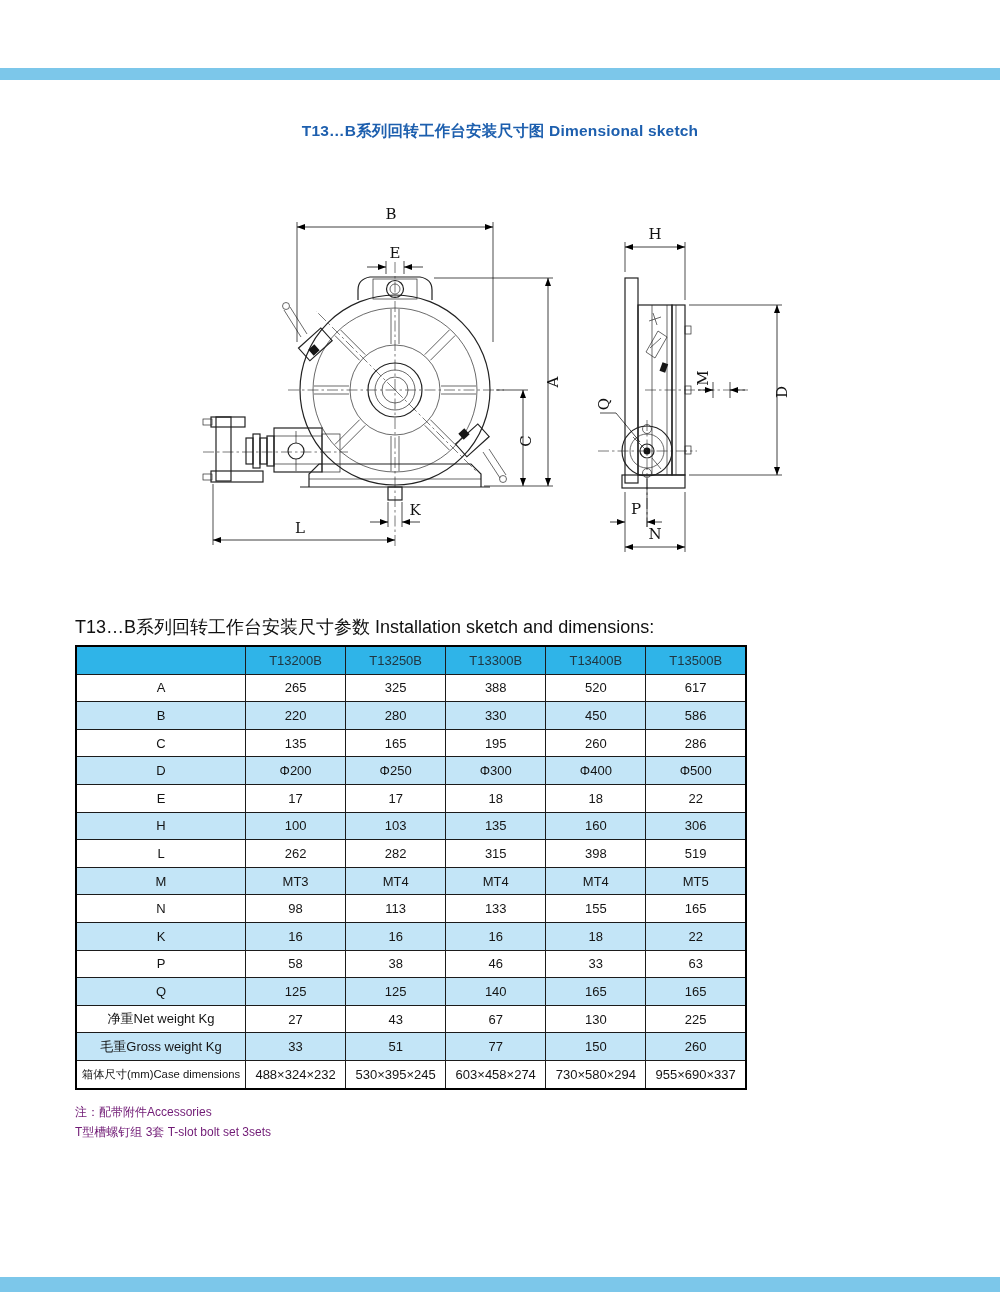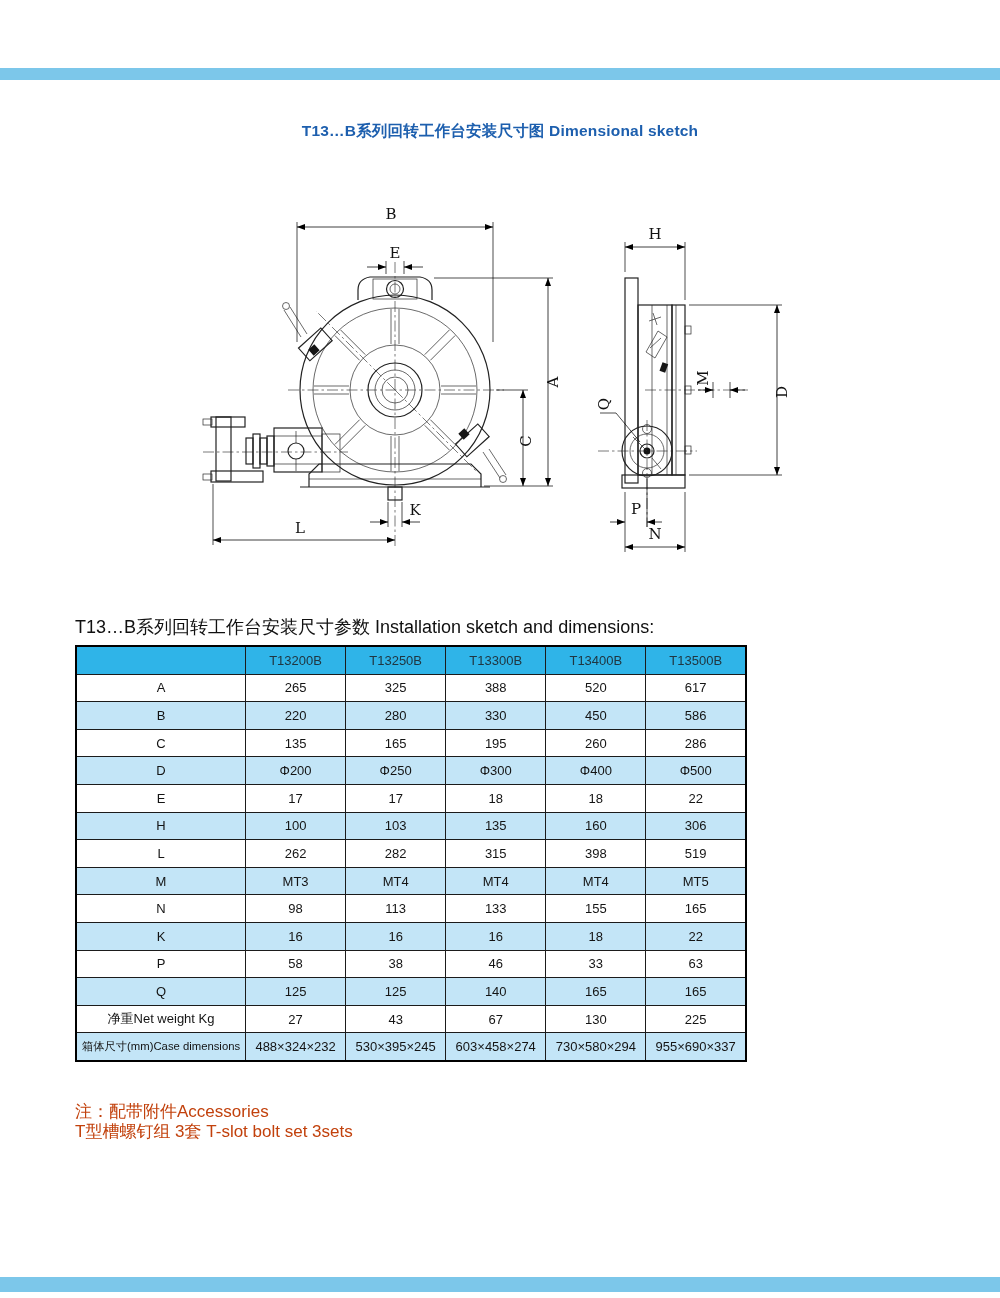--- a/index.html
+++ b/index.html
@@ -30,21 +30,21 @@
     border-collapse:collapse;table-layout:fixed;
     font-size:13px;border:2.5px solid #000;
   }
   table.dims td{
     border:1.5px solid #1b1b1b;text-align:center;vertical-align:middle;
     height:26.6px;padding:0 2px;color:#141414;background:#fff;overflow:hidden;white-space:nowrap;
   }
   table.dims thead td{background:#2FB4E8;color:#203641;}
   table.dims tbody tr:nth-child(even) td{background:#C3E5F7;}
   table.dims tbody tr:last-child td:first-child{font-size:11.3px;}
-  .notes{position:absolute;left:75px;top:1102px;font-size:17px;line-height:20px;color:#c2410c;}
+  .notes{position:absolute;left:75px;top:1102px;font-size:12px;line-height:20px;color:#701a75;}
 </style>
 </head>
 <body>
 
 <div class="bar" id="topbar"></div>
 
 <div class="doc-title">T13…B系列回转工作台安装尺寸图 Dimensional sketch</div>
 
 <svg class="drawing" width="1000" height="600" viewBox="0 0 1000 600">
   <defs>
@@ -329,20 +329,28 @@
       </tr>
       <tr>
         <td>净重Net weight Kg</td>
         <td>27</td>
         <td>43</td>
         <td>67</td>
         <td>130</td>
         <td>225</td>
       </tr>
       <tr>
+        <td>毛重Gross weight Kg</td>
+        <td>33</td>
+        <td>51</td>
+        <td>77</td>
+        <td>150</td>
+        <td>260</td>
+      </tr>
+      <tr>
         <td>箱体尺寸(mm)Case dimensions</td>
         <td>488×324×232</td>
         <td>530×395×245</td>
         <td>603×458×274</td>
         <td>730×580×294</td>
         <td>955×690×337</td>
       </tr>
     </tbody>
 </table>
 

